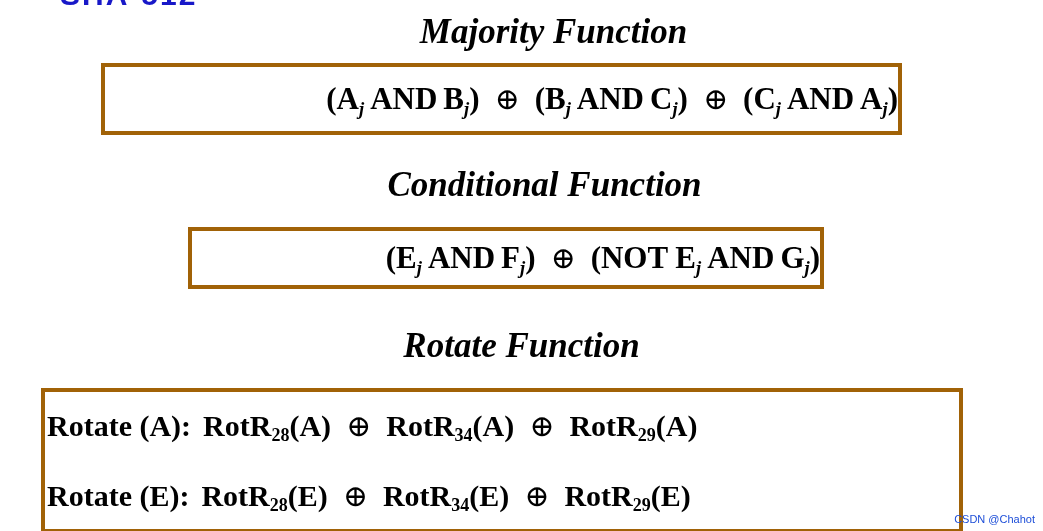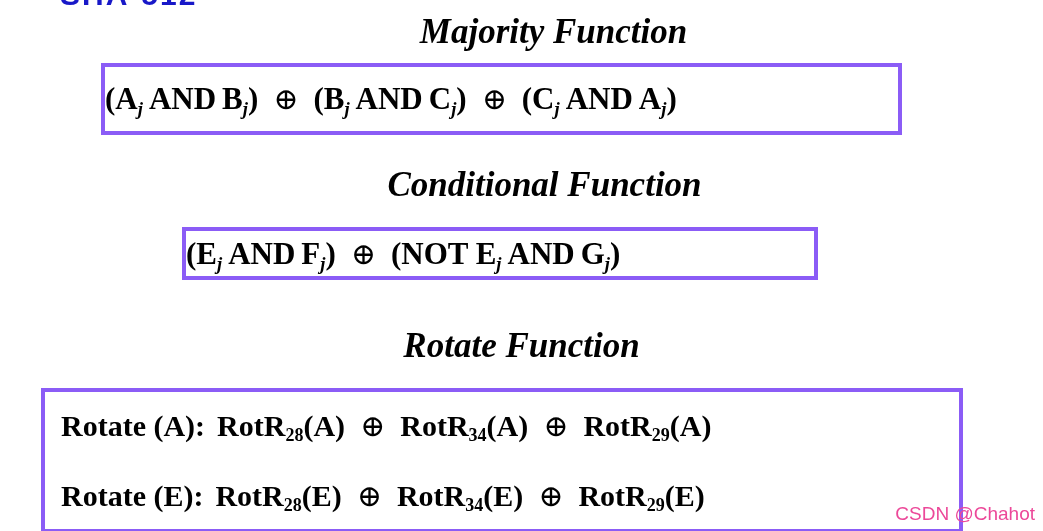--- a/index.html
+++ b/index.html
@@ -41,39 +41,39 @@
     line-height: 40px;
     white-space: nowrap;
   }
   #title-majority    { top: 12px; padding-left: 32px; }
   #title-conditional { top: 165px; padding-left: 23px; }
   #title-rotate      { top: 326px; }
 
   
   .formula-box {
     position: absolute;
-    border: 4px solid #8b5cf6;
+    border: 4px solid #a16207;
     background: #ffffff;
     box-sizing: border-box;
     display: flex;
     flex-direction: column;
-    align-items: flex-start;
+    align-items: flex-end;
     justify-content: center;
   }
   #box-majority {
     left: 101px;
     top: 63px;
     width: 801px;
     height: 72px;
   }
   #box-conditional {
-    left: 182px;
+    left: 188px;
     top: 227px;
     width: 636px;
-    height: 53px;
+    height: 62px;
   }
   #box-rotate {
     left: 41px;
     top: 388px;
     width: 922px;
     height: 145px;
     justify-content: flex-start;
     padding-top: 8px;
   }
 
@@ -81,21 +81,21 @@
     font-weight: bold;
     font-size: 31px;
     line-height: 36px;
     white-space: nowrap;
     letter-spacing: 0px;
   }
   #box-rotate .formula {
     font-size: 30px;
     line-height: 36px;
     margin: 8px 0 0 0;
-    padding-left: 16px;
+    padding-left: 2px;
     align-self: flex-start;
   }
   #box-rotate .formula + .formula { margin-top: 34px; }
 
   
   sub {
     font-size: 0.60em;
     line-height: 0;
     vertical-align: -0.30em;
   }
@@ -115,22 +115,22 @@
   }
   .sp { display: inline-block; width: 12px; }
   .sp-sm { display: inline-block; width: 6px; }
 
   
   .watermark {
     position: absolute;
     right: 8px;
     bottom: 6px;
     font-family: "Liberation Sans", "DejaVu Sans", sans-serif;
-    font-size: 19px;
-    color: #ec4899;
+    font-size: 11px;
+    color: #1d4ed8;
     white-space: nowrap;
   }
 </style>
 </head>
 <body>
 
 <div class="top-heading">SHA-512</div>
 
 <div class="section-title" id="title-majority">Majority Function</div>
 

